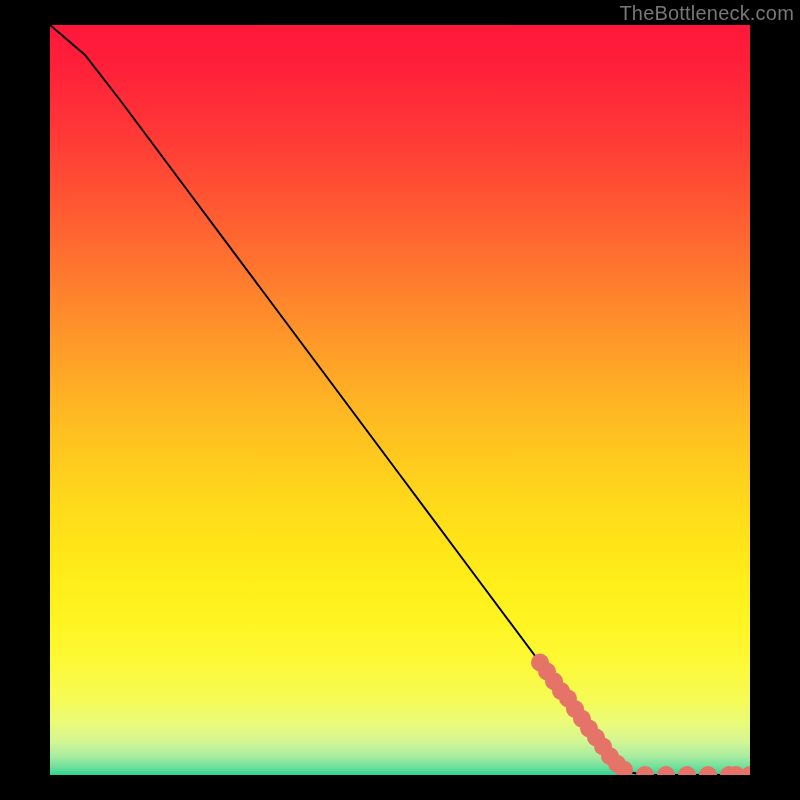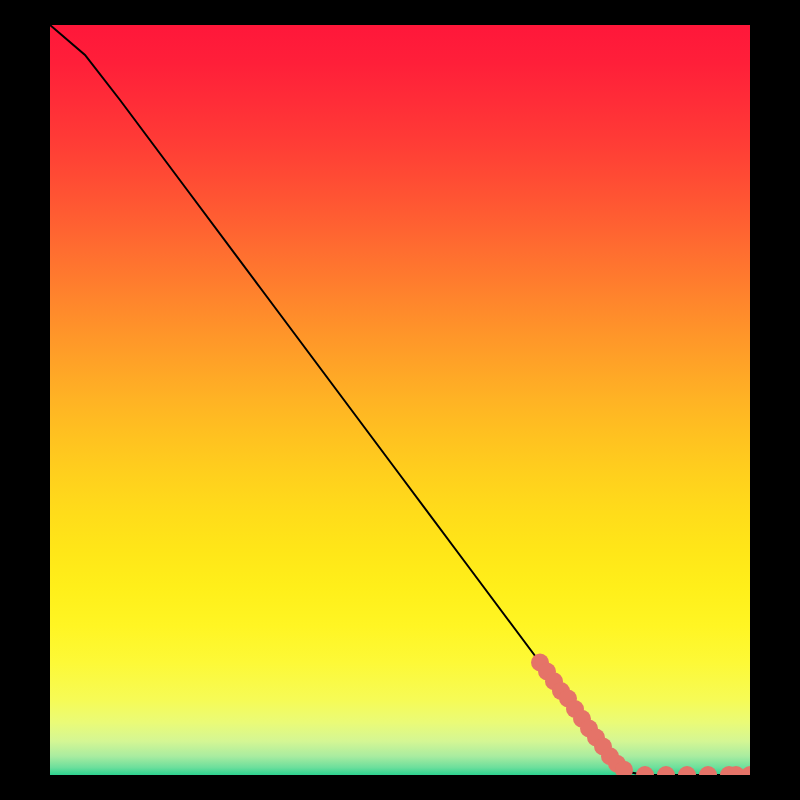--- a/index.html
+++ b/index.html
@@ -34,20 +34,21 @@
     height: 750px;
   }
   svg {
     display: block;
   }
 </style>
 </head>
 <body>
 
 <div class="frame">
+  <div class="attribution">TheBottleneck.com</div>
 
   <div class="plot-area">
     <svg id="chart-svg" width="700" height="750" viewBox="0 0 700 750">
       <defs>
         <linearGradient id="bg-grad" x1="0" y1="0" x2="0" y2="1">
             <stop offset="0%" stop-color="#ff173a"></stop>
             <stop offset="5%" stop-color="#ff1f39"></stop>
             <stop offset="10%" stop-color="#ff2c38"></stop>
             <stop offset="15%" stop-color="#ff3a36"></stop>
             <stop offset="20%" stop-color="#ff4a34"></stop>

